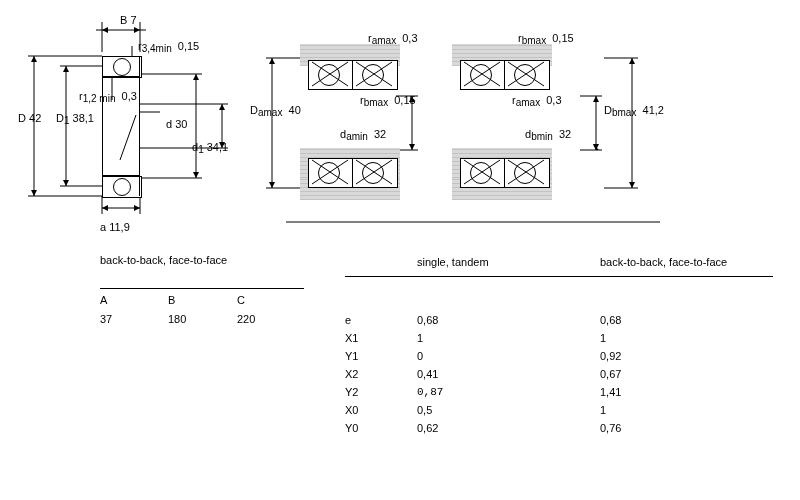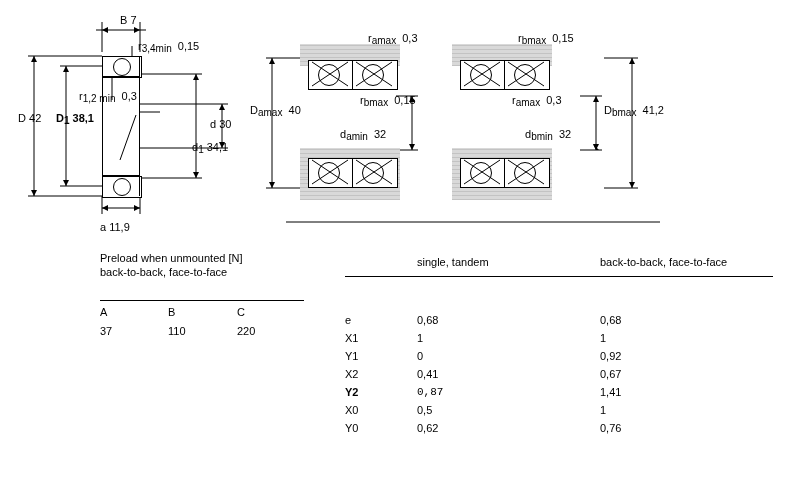--- a/index.html
+++ b/index.html
@@ -124,24 +124,24 @@
 </div>
 <div class="lbl" style="left:138px;top:40px;">
   <span>r</span><span class="sub">3,4min</span>&nbsp;&nbsp;<span>0,15</span>
 </div>
 <div class="lbl" style="left:18px;top:112px;">
   <span>D</span>&nbsp;<span>42</span>
 </div>
 <div class="lbl" style="left:79px;top:90px;">
   <span>r</span><span class="sub">1,2 min</span>&nbsp;&nbsp;<span>0,3</span>
 </div>
-<div class="lbl" style="left:56px;top:112px;font-weight:bold;">
+<div class="lbl" style="left:56px;top:112px;">
   <span>D</span><span class="sub">1</span>&nbsp;<span>38,1</span>
 </div>
-<div class="lbl" style="left:166px;top:118px;margin-left:44px;">
+<div class="lbl" style="left:166px;top:118px;">
   <span>d</span>&nbsp;<span>30</span>
 </div>
 <div class="lbl" style="left:192px;top:141px;">
   <span>d</span><span class="sub">1</span>&nbsp;<span>34,1</span>
 </div>
 <div class="lbl" style="left:100px;top:221px;">
   <span>a</span>&nbsp;<span>11,9</span>
 </div>
 
 <div class="hatch" style="left:300px;top:44px;width:100px;height:22px;"></div>
@@ -212,31 +212,30 @@
   <span>r</span><span class="sub">amax</span>&nbsp;&nbsp;<span>0,3</span>
 </div>
 <div class="lbl" style="left:604px;top:104px;">
   <span>D</span><span class="sub">bmax</span>&nbsp;&nbsp;<span>41,2</span>
 </div>
 <div class="lbl" style="left:525px;top:128px;">
   <span>d</span><span class="sub">bmin</span>&nbsp;&nbsp;<span>32</span>
 </div>
 
 <div class="tbl" style="left:100px;top:252px;width:220px;">
-  <div style="font-size:11px;">Preload when unmounted [N]</div>
   <div style="font-size:11px;margin-top:2px;">back-to-back, face-to-face</div>
   <div style="position:relative;height:1px;background:#000;margin-top:22px;width:204px;"></div>
   <div style="position:relative;height:16px;margin-top:5px;">
     <span style="position:absolute;left:0;">A</span>
     <span style="position:absolute;left:68px;">B</span>
     <span style="position:absolute;left:137px;">C</span>
   </div>
   <div style="position:relative;height:16px;margin-top:3px;">
     <span style="position:absolute;left:0;">37</span>
-    <span style="position:absolute;left:68px;">110</span>
+    <span style="position:absolute;left:68px;">180</span>
     <span style="position:absolute;left:137px;">220</span>
   </div>
 </div>
 
 <div class="tbl" style="left:345px;top:252px;width:430px;">
   <div style="position:relative;height:16px;margin-top:4px;">
     <span style="position:absolute;left:72px;">single, tandem</span>
     <span style="position:absolute;left:255px;">back-to-back, face-to-face</span>
   </div>
   <div style="position:relative;height:1px;background:#000;margin-top:4px;width:428px;"></div>
@@ -258,21 +257,21 @@
   </div>
   <div class="row" style="left:72px;top:98px;"><span>0</span></div>
   <div class="row" style="left:255px;top:98px;"><span>0,92</span></div>
 
   <div class="row" style="left:0;top:116px;">
     <span><span>X</span><span class="sub">2</span></span>
   </div>
   <div class="row" style="left:72px;top:116px;"><span>0,41</span></div>
   <div class="row" style="left:255px;top:116px;"><span>0,67</span></div>
 
-  <div class="row" style="left:0;top:134px;font-weight:bold;">
+  <div class="row" style="left:0;top:134px;">
     <span><span>Y</span><span class="sub">2</span></span>
   </div>
   <div class="row" style="left:72px;top:134px;font-family:Liberation Mono, monospace;"><span>0,87</span></div>
   <div class="row" style="left:255px;top:134px;"><span>1,41</span></div>
 
   <div class="row" style="left:0;top:152px;">
     <span><span>X</span><span class="sub">0</span></span>
   </div>
   <div class="row" style="left:72px;top:152px;"><span>0,5</span></div>
   <div class="row" style="left:255px;top:152px;"><span>1</span></div>

